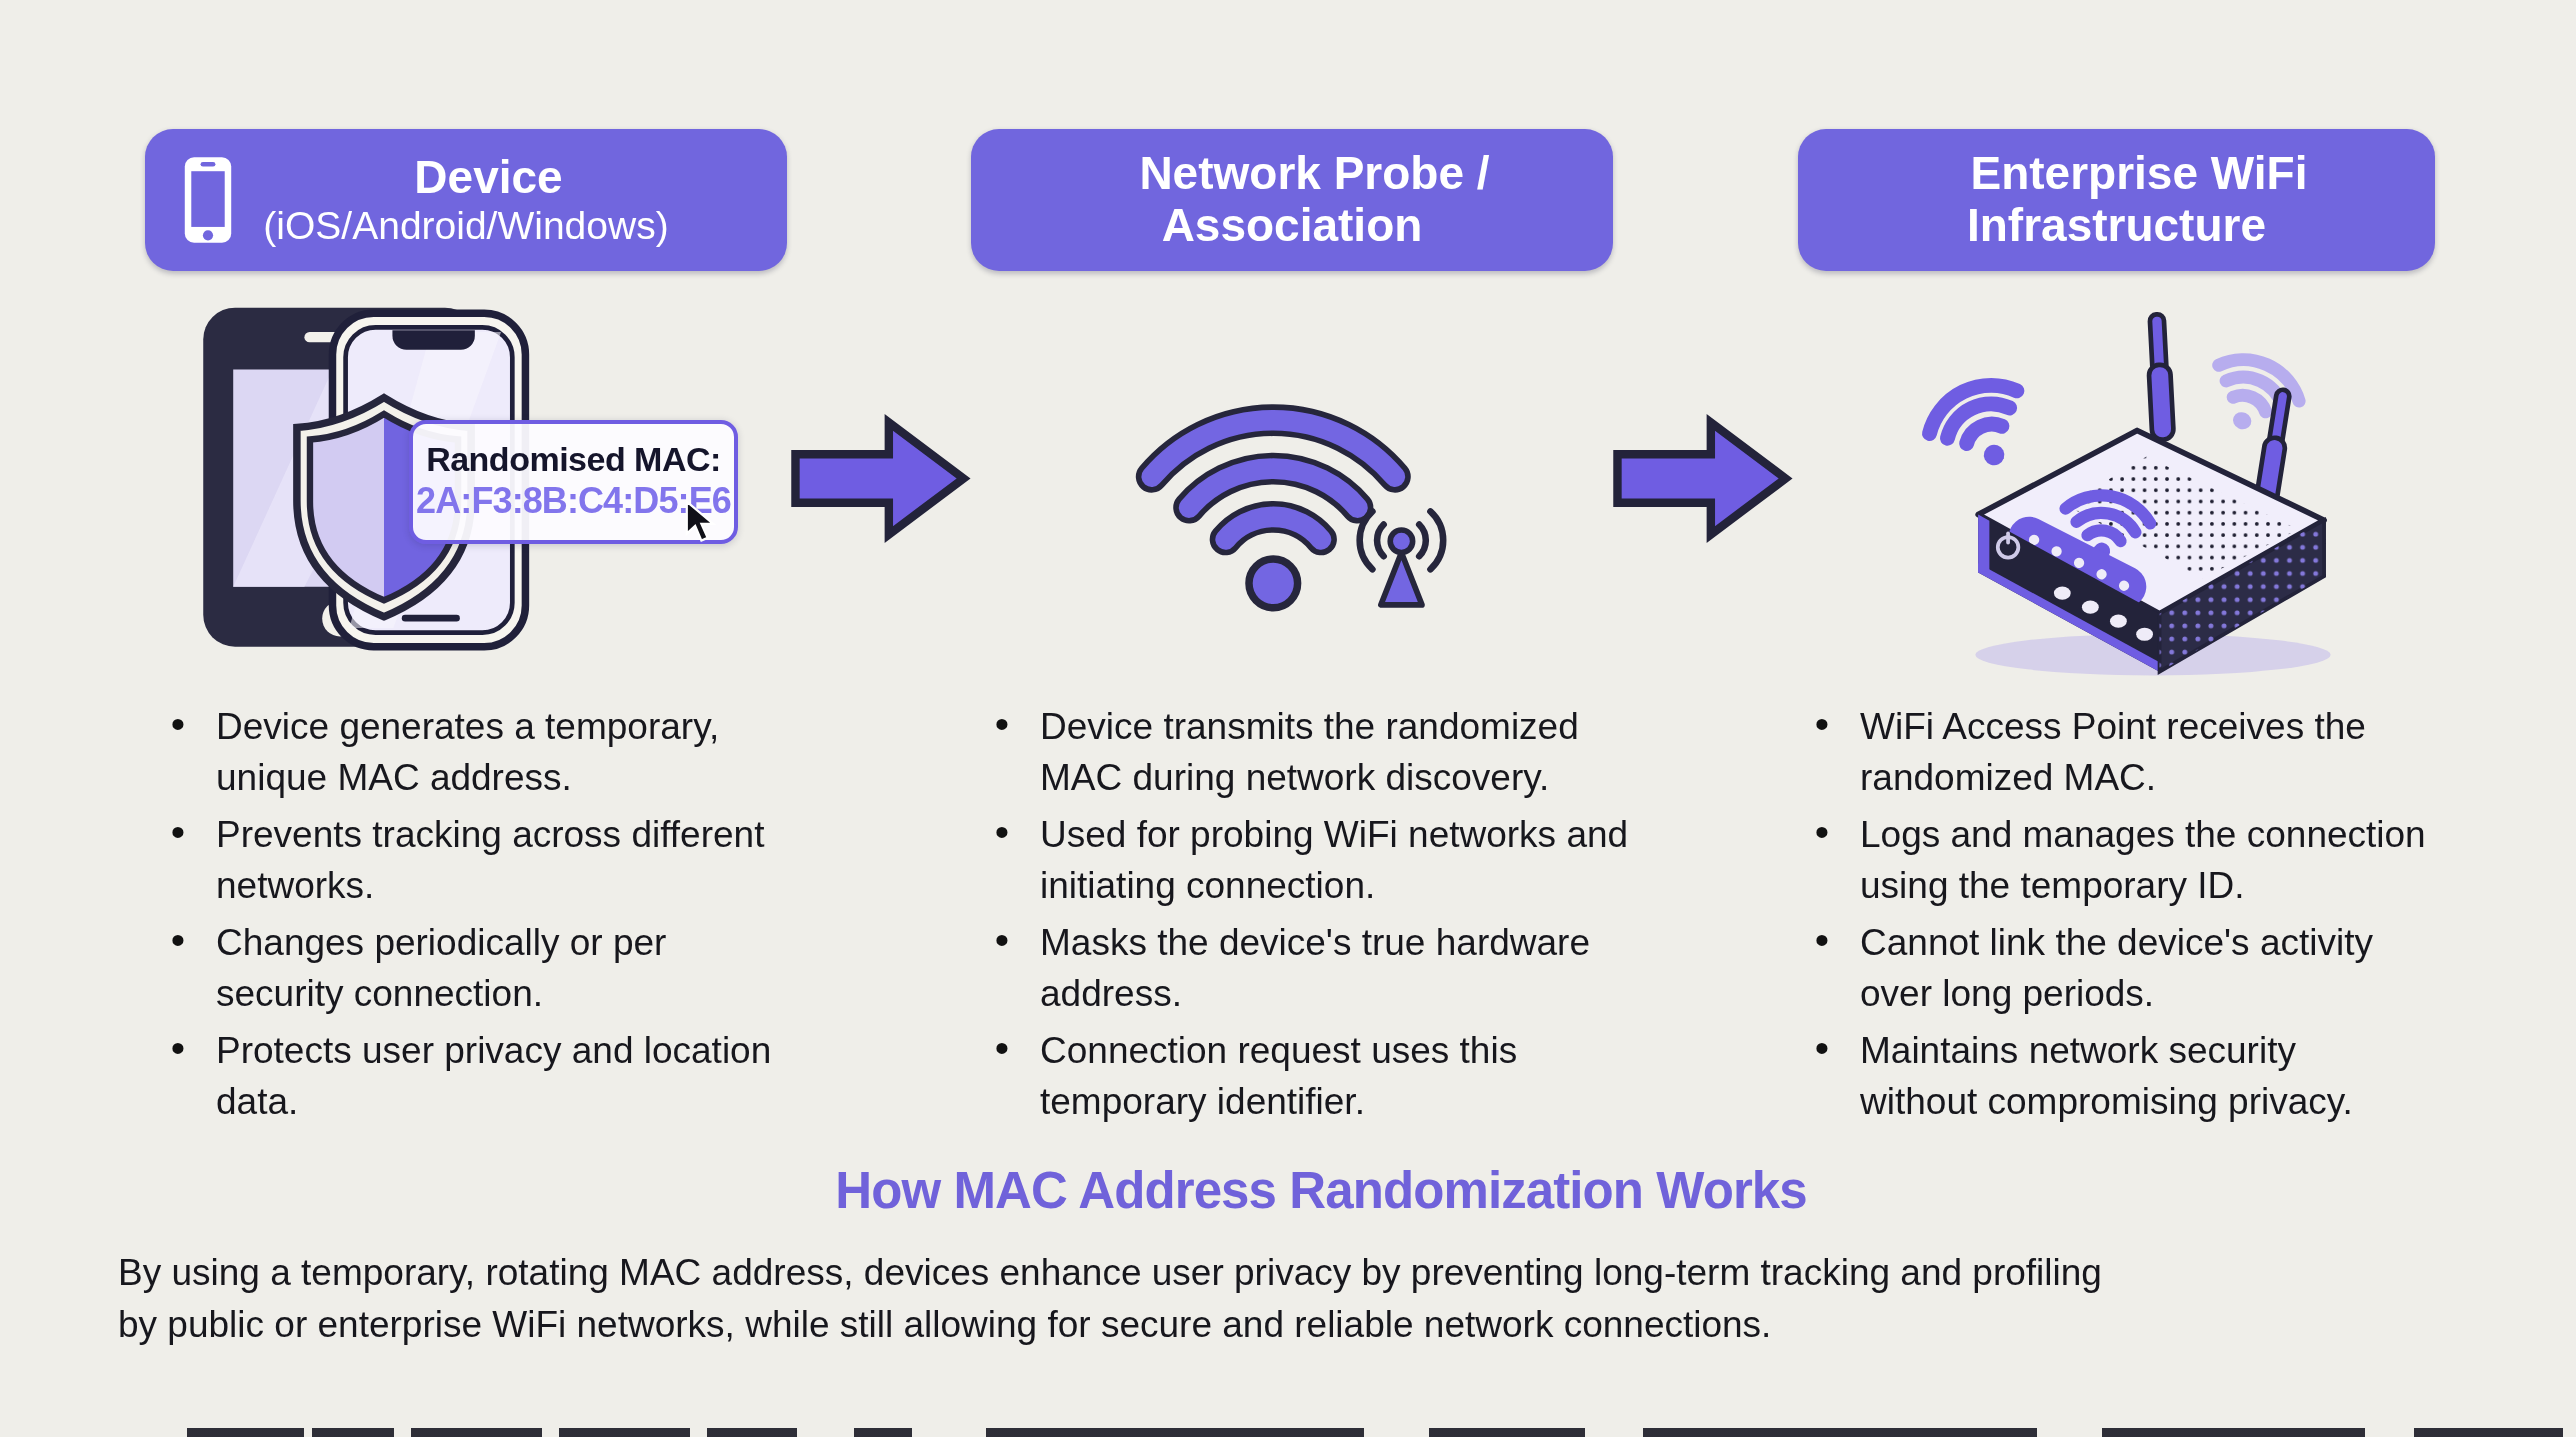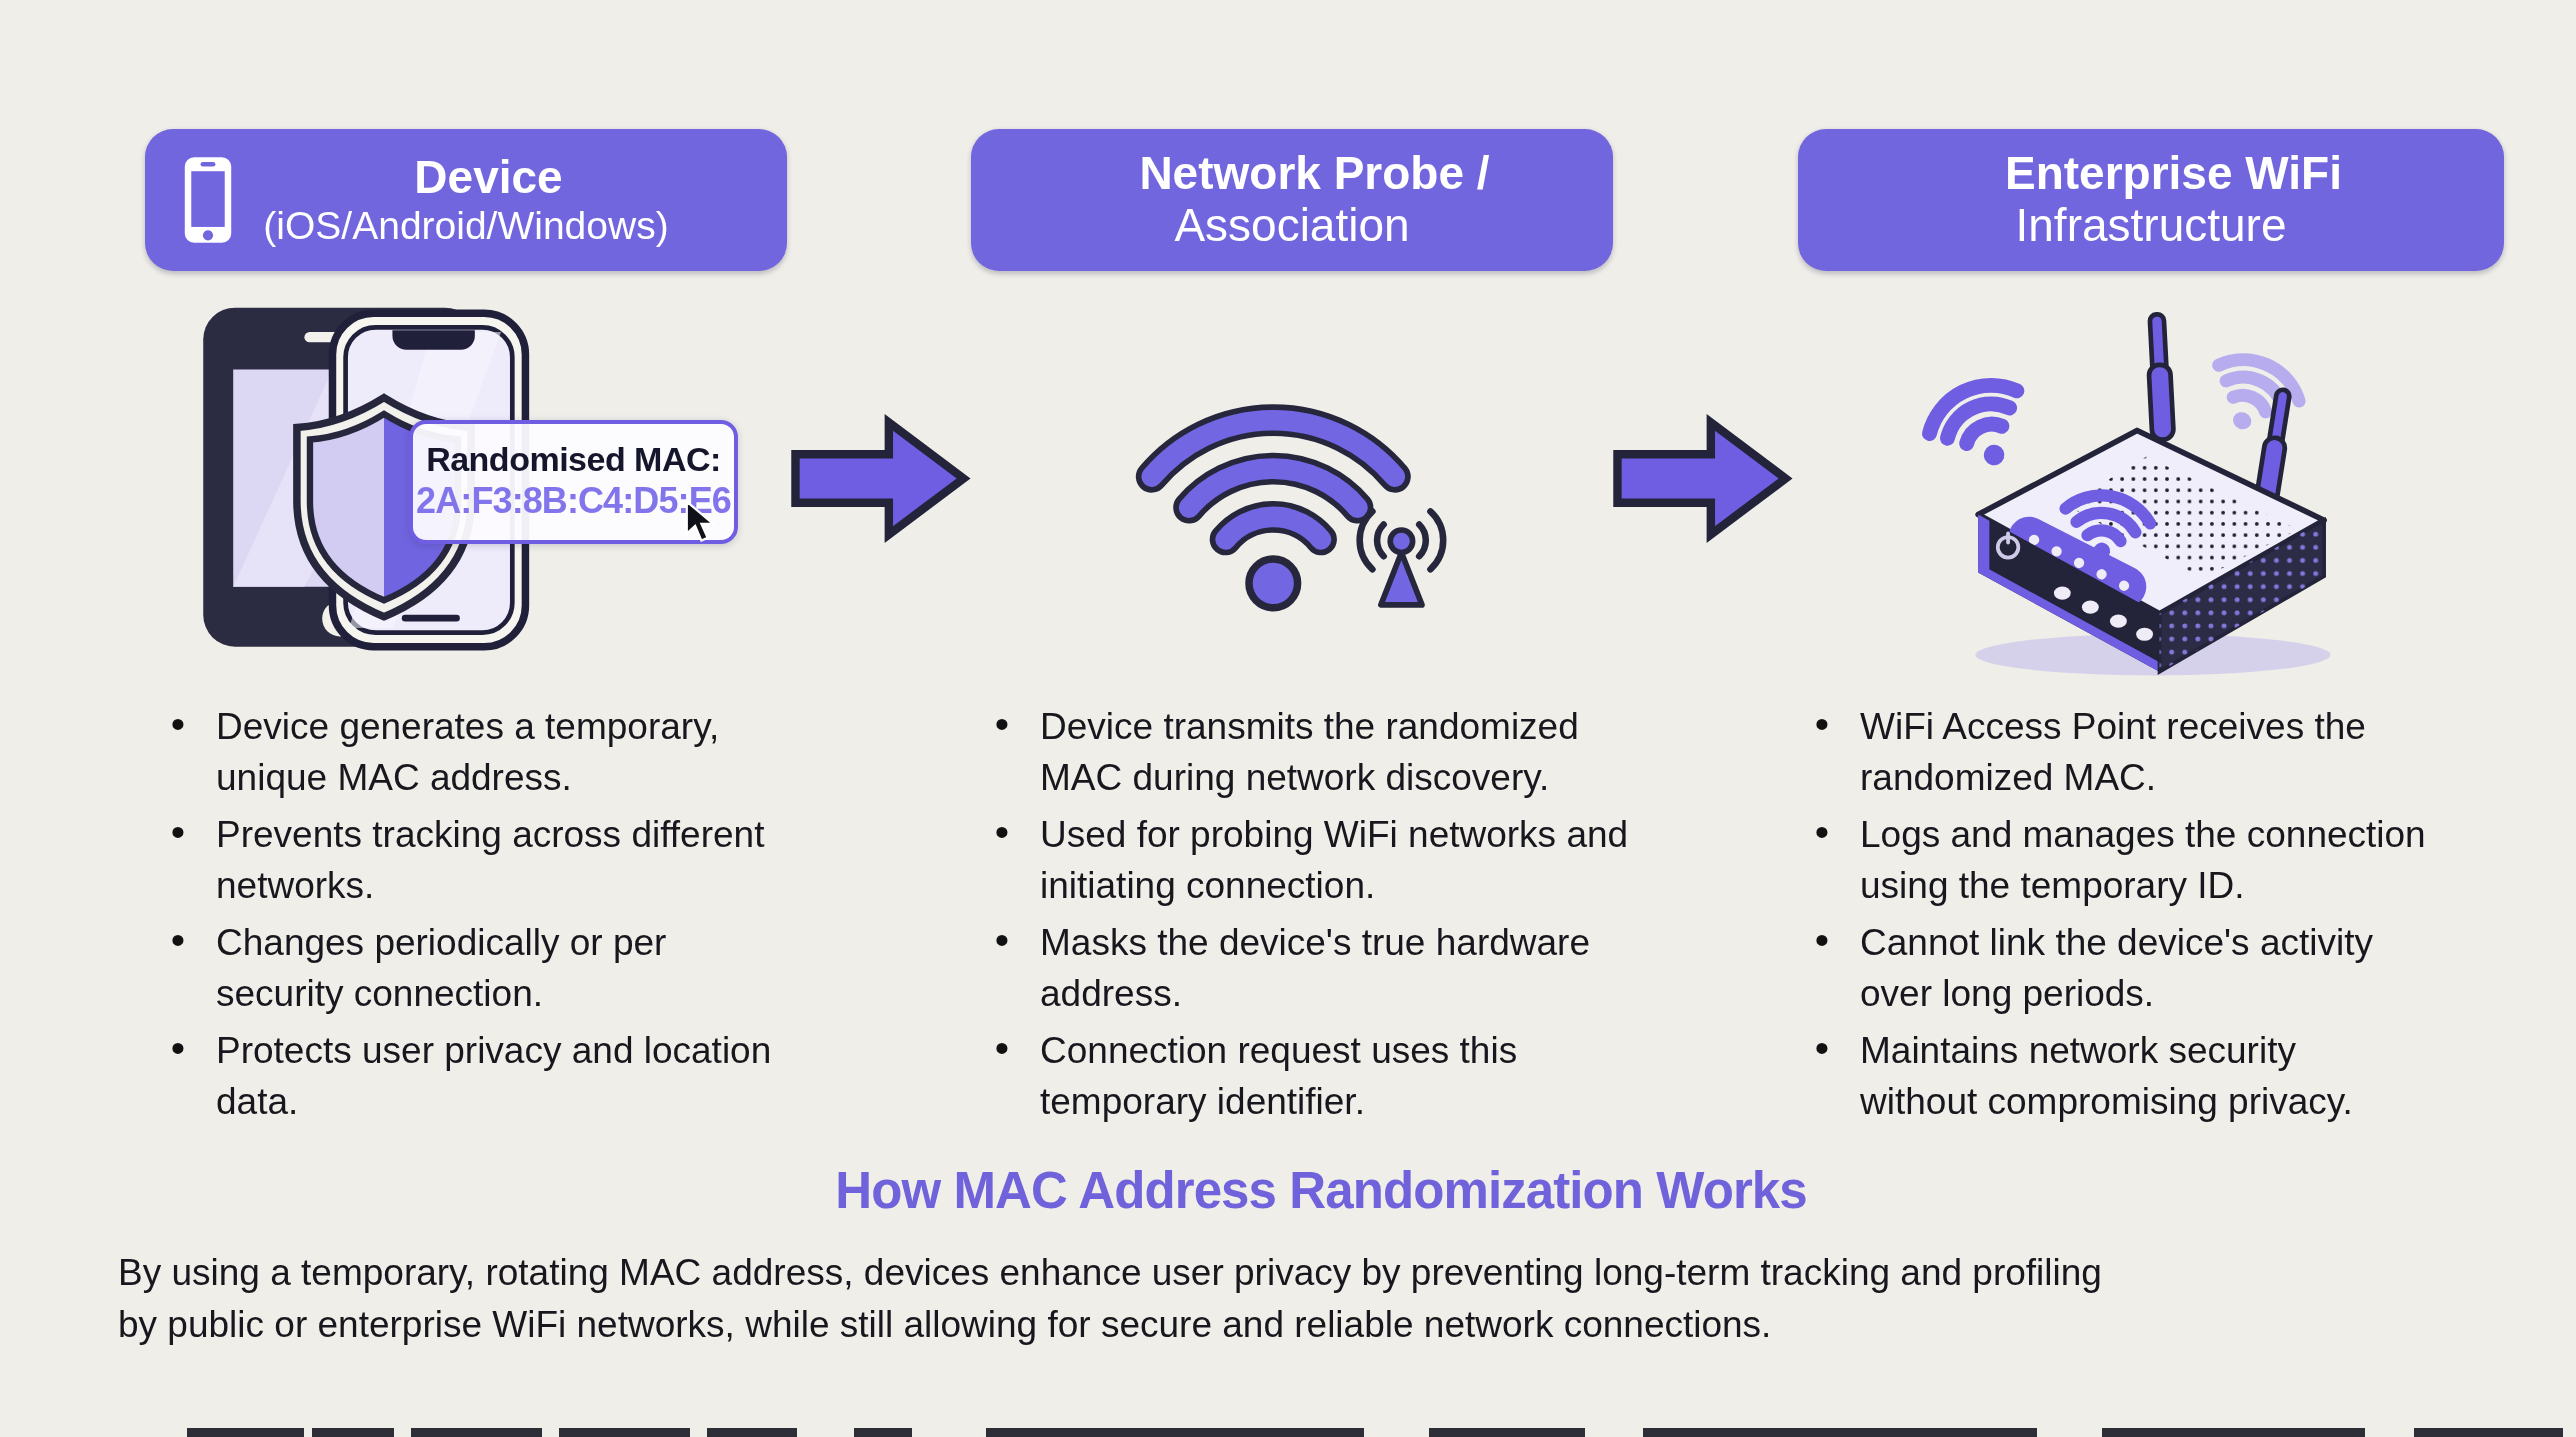--- a/index.html
+++ b/index.html
@@ -14,24 +14,24 @@
   .hdr{
     position:absolute;top:129px;height:142px;
     background:#7166de;border-radius:28px;
     color:#fff;display:flex;flex-direction:column;
     align-items:center;justify-content:center;
     box-shadow:0 2.8px 5.6px rgba(40,40,70,.25);
     text-align:center;line-height:1.12;
   }
   .hdr .t1{font-size:46px;font-weight:bold;margin-left:45px;}
   .hdr .t2{font-size:39px;font-weight:normal;}
-  .hdr.bold-sub .t2{font-size:46px;font-weight:normal;}
+  .hdr.bold-sub .t2{font-size:46px;font-weight:bold;}
   #hdr1{left:145px;width:642px;}
   #hdr2{left:971px;width:642px;}
-  #hdr3{left:1798px;width:706px;}
+  #hdr3{left:1798px;width:637px;}
   .hdr-icon{position:absolute;left:37px;top:25px;}
   
   .abs{position:absolute;}
   
   .mac-label{
     position:absolute;left:409px;top:420px;width:329px;height:124px;
     background:rgba(252,251,255,.95);
     border:4.7px solid #6f5de2;border-radius:17px;
     text-align:center;box-sizing:border-box;padding-top:16px;
     box-shadow:0 1.9px 7.5px rgba(40,40,70,.18);

